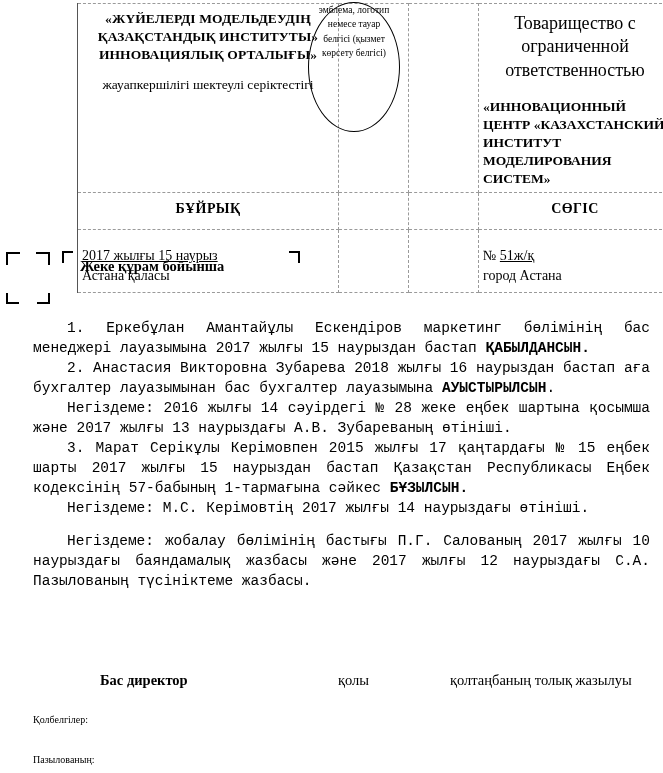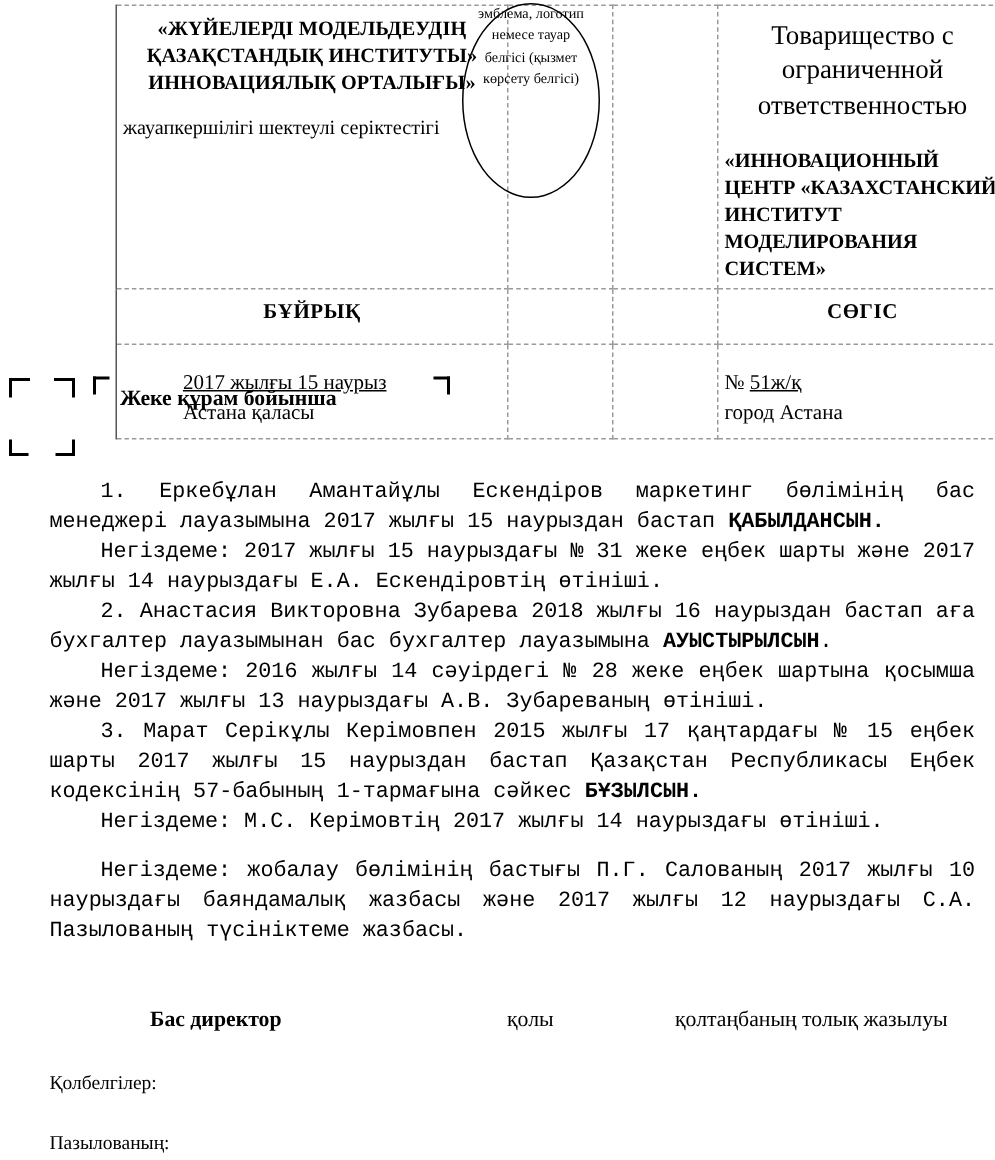--- a/index.html
+++ b/index.html
@@ -42,21 +42,21 @@
 
   .org-name-bold {
     font-weight: bold;
     font-size: 13.5px;
     text-align: center;
     line-height: 1.33;
     letter-spacing: 0.1px;
   }
   .org-name-plain {
     font-size: 13.5px;
-    text-align: left;
+    text-align: center;
     line-height: 1.3;
     margin-top: 12px;
   }
   .org-ru-plain {
     font-size: 18px;
     text-align: center;
     line-height: 1.3;
     margin-top: 2px;
   }
   .org-ru-bold {
@@ -72,21 +72,21 @@
     text-align: center;
     letter-spacing: 0.4px;
     padding-top: 8px;
   }
 
   .meta-line {
     font-size: 14px;
     line-height: 1.42;
   }
   .meta-underline { text-decoration: underline; }
-  .meta-kz { padding: 16px 0 0 4px; margin-left: 40px; }
+  .meta-kz { padding: 16px 0 0 4px; }
   .meta-ru { padding: 16px 0 0 4px; text-align: left; }
 
   
   .emblem-oval {
     position: absolute;
     left: 308px;
     top: 2px;
     width: 90px;
     height: 128px;
     border: 1.2px solid #000000;
@@ -187,21 +187,21 @@
     top: 0;
   }
   .sig-full {
     position: absolute;
     left: 417px;
     top: 0;
   }
   .footer-line {
     position: absolute;
     left: 33px;
-    font-size: 13px;
+    font-size: 10px;
   }
   .footer-1 { top: 714px; }
   .footer-2 { top: 754px; }
 </style>
 </head>
 <body>
 
 <table class="header-table">
   <colgroup>
     <col class="col-kz">
@@ -275,21 +275,20 @@
   </div>
 <div class="bracket-corner corner-right">
     <i class="h"></i>
     <i class="v"></i>
   </div>
 
 <div class="subject-heading">Жеке құрам бойынша</div>
 
 <div class="body-block">
   <p class="nogap"><span>1. Еркебұлан Амантайұлы Ескендіров маркетинг бөлімінің бас менеджері лауазымына 2017 жылғы 15 наурыздан бастап </span><b>ҚАБЫЛДАНСЫН.</b><span></span></p>
-  <p class="nogap"><span>Негіздеме: 2017 жылғы 15 наурыздағы  № 31 жеке еңбек шарты және 2017 жылғы 14 наурыздағы Е.А. Ескендіровтің өтініші.</span></p>
   <p class="nogap"><span>2. Анастасия Викторовна Зубарева  2018 жылғы 16 наурыздан бастап аға бухгалтер лауазымынан бас бухгалтер лауазымына </span><b>АУЫСТЫРЫЛСЫН</b><span>.</span></p>
   <p class="nogap"><span>Негіздеме: 2016 жылғы 14 сәуірдегі № 28 жеке еңбек шартына қосымша және 2017 жылғы 13 наурыздағы А.В. Зубареваның өтініші.</span></p>
   <p class="nogap"><span>3. Марат Серікұлы Керімовпен 2015 жылғы 17 қаңтардағы № 15 еңбек шарты 2017 жылғы 15 наурыздан бастап Қазақстан Республикасы Еңбек кодексінің 57-бабының  1-тармағына сәйкес </span><b>БҰЗЫЛСЫН.</b><span></span></p>
   <p class="nogap"><span>Негіздеме: М.С. Керімовтің 2017 жылғы 14 наурыздағы өтініші.</span></p>
   <p class="gap"><span>Негіздеме: жобалау бөлімінің бастығы П.Г. Салованың 2017 жылғы 10 наурыздағы баяндамалық жазбасы және 2017 жылғы 12 наурыздағы С.А. Пазылованың түсініктеме жазбасы.</span></p>
 </div>
 
 <div class="sig-row">
   <div class="sig-title">Бас директор</div>
   <div class="sig-sign">қолы</div>

